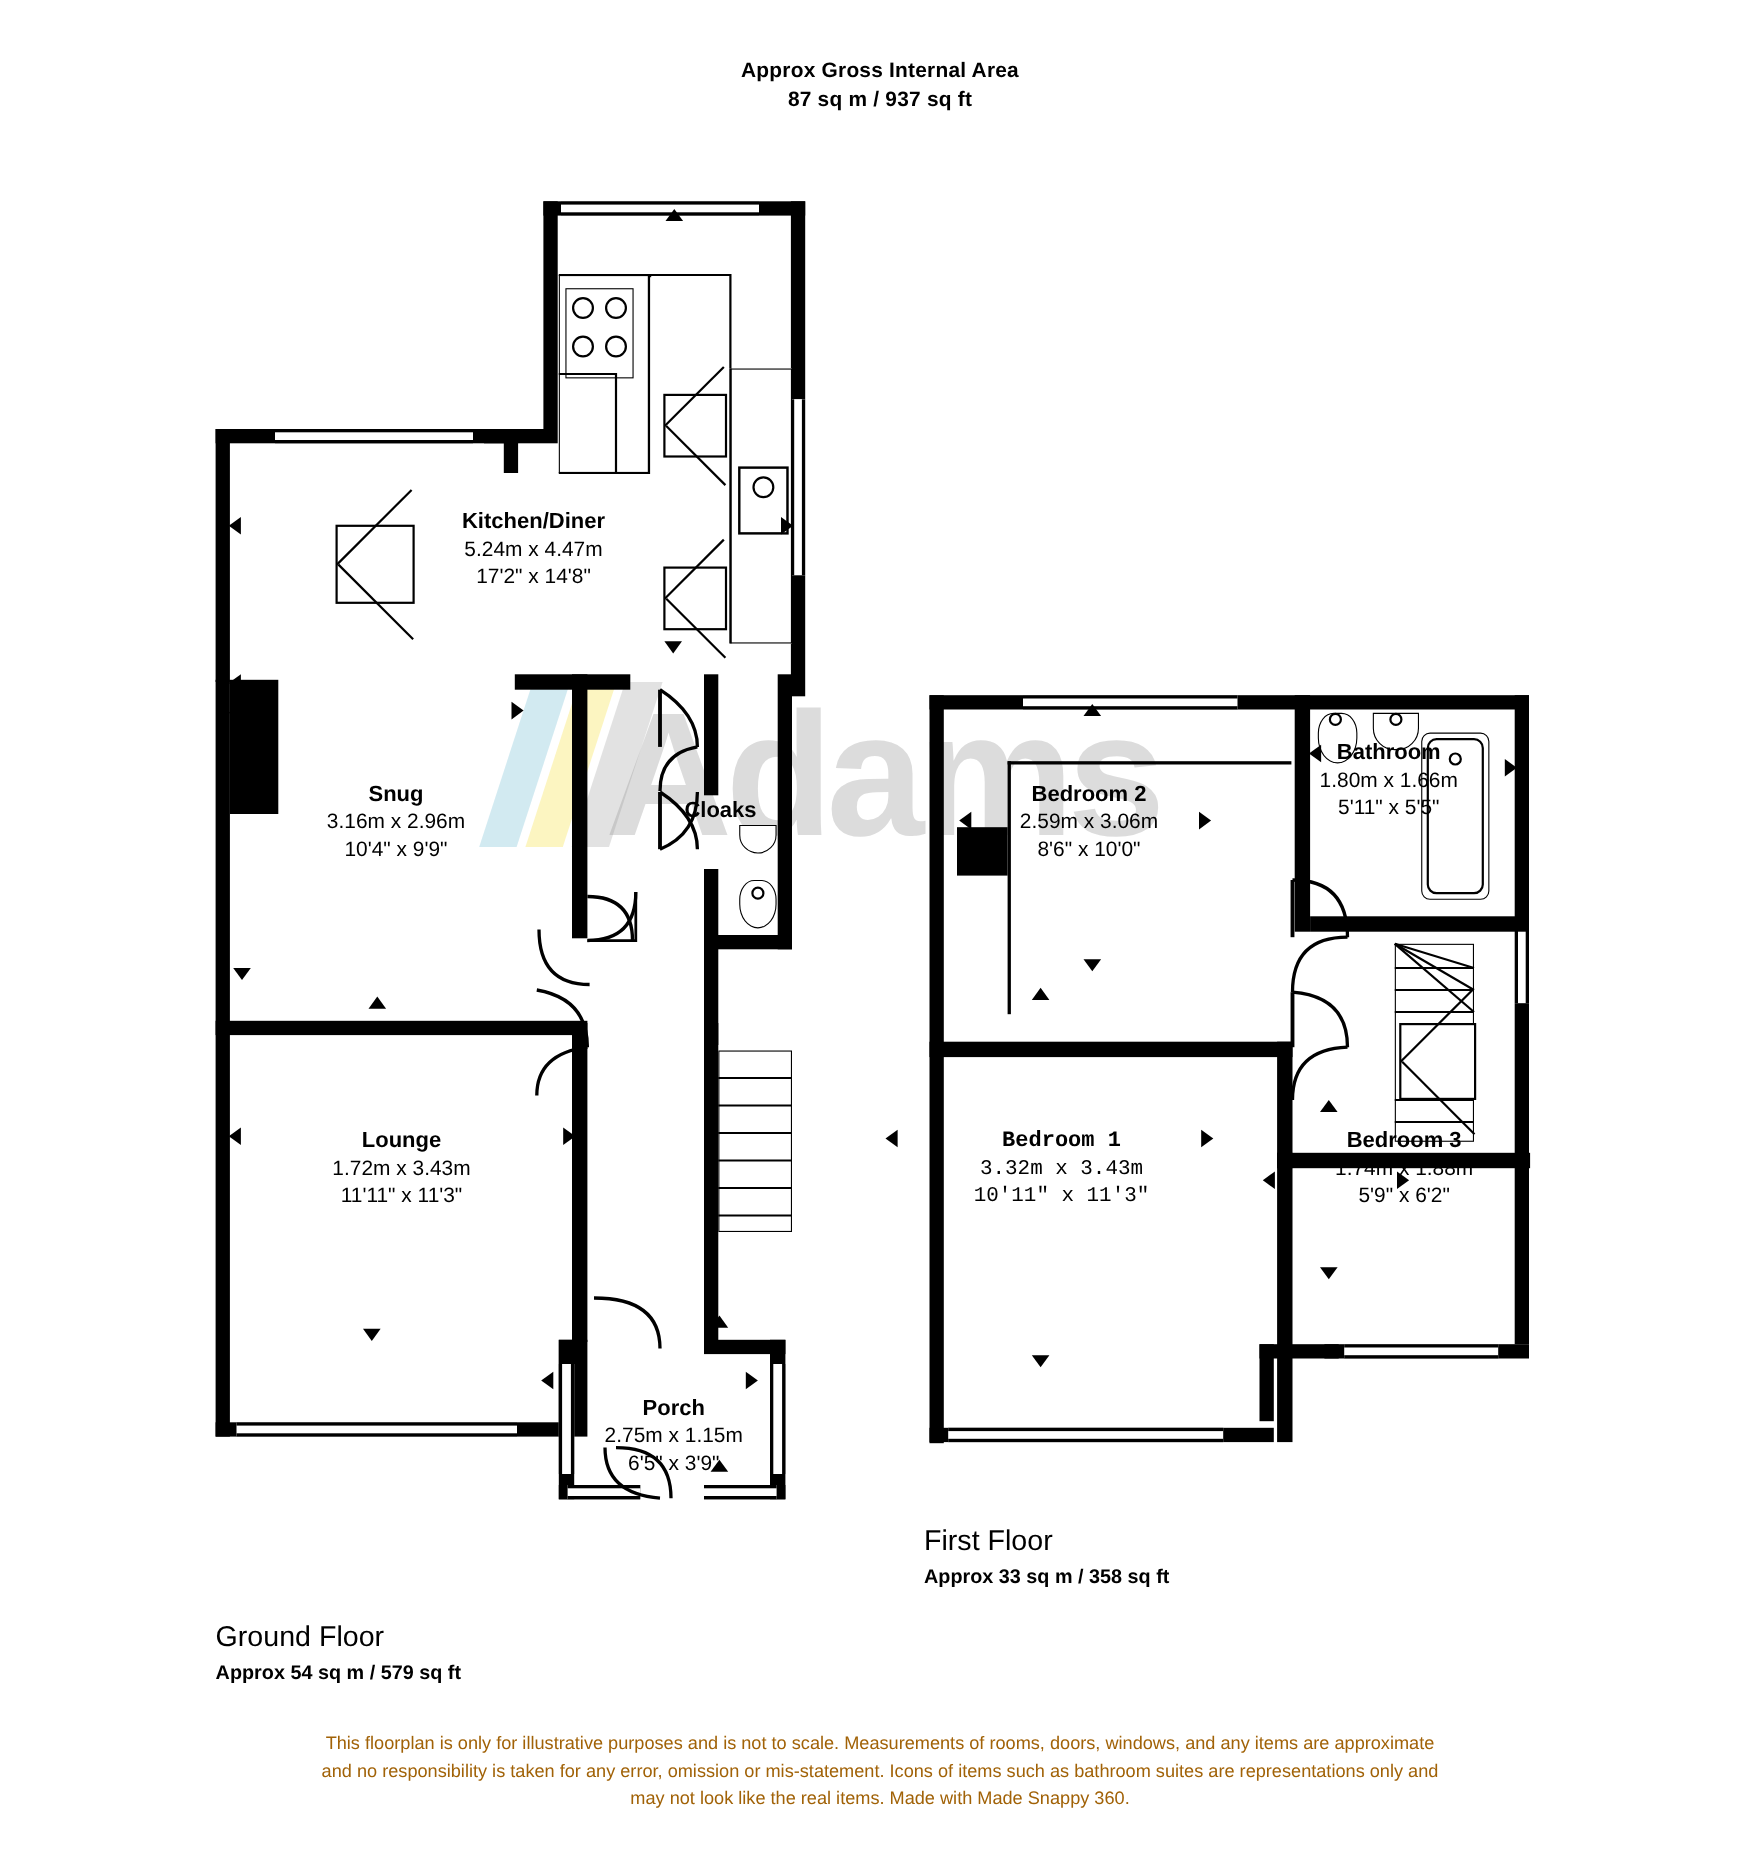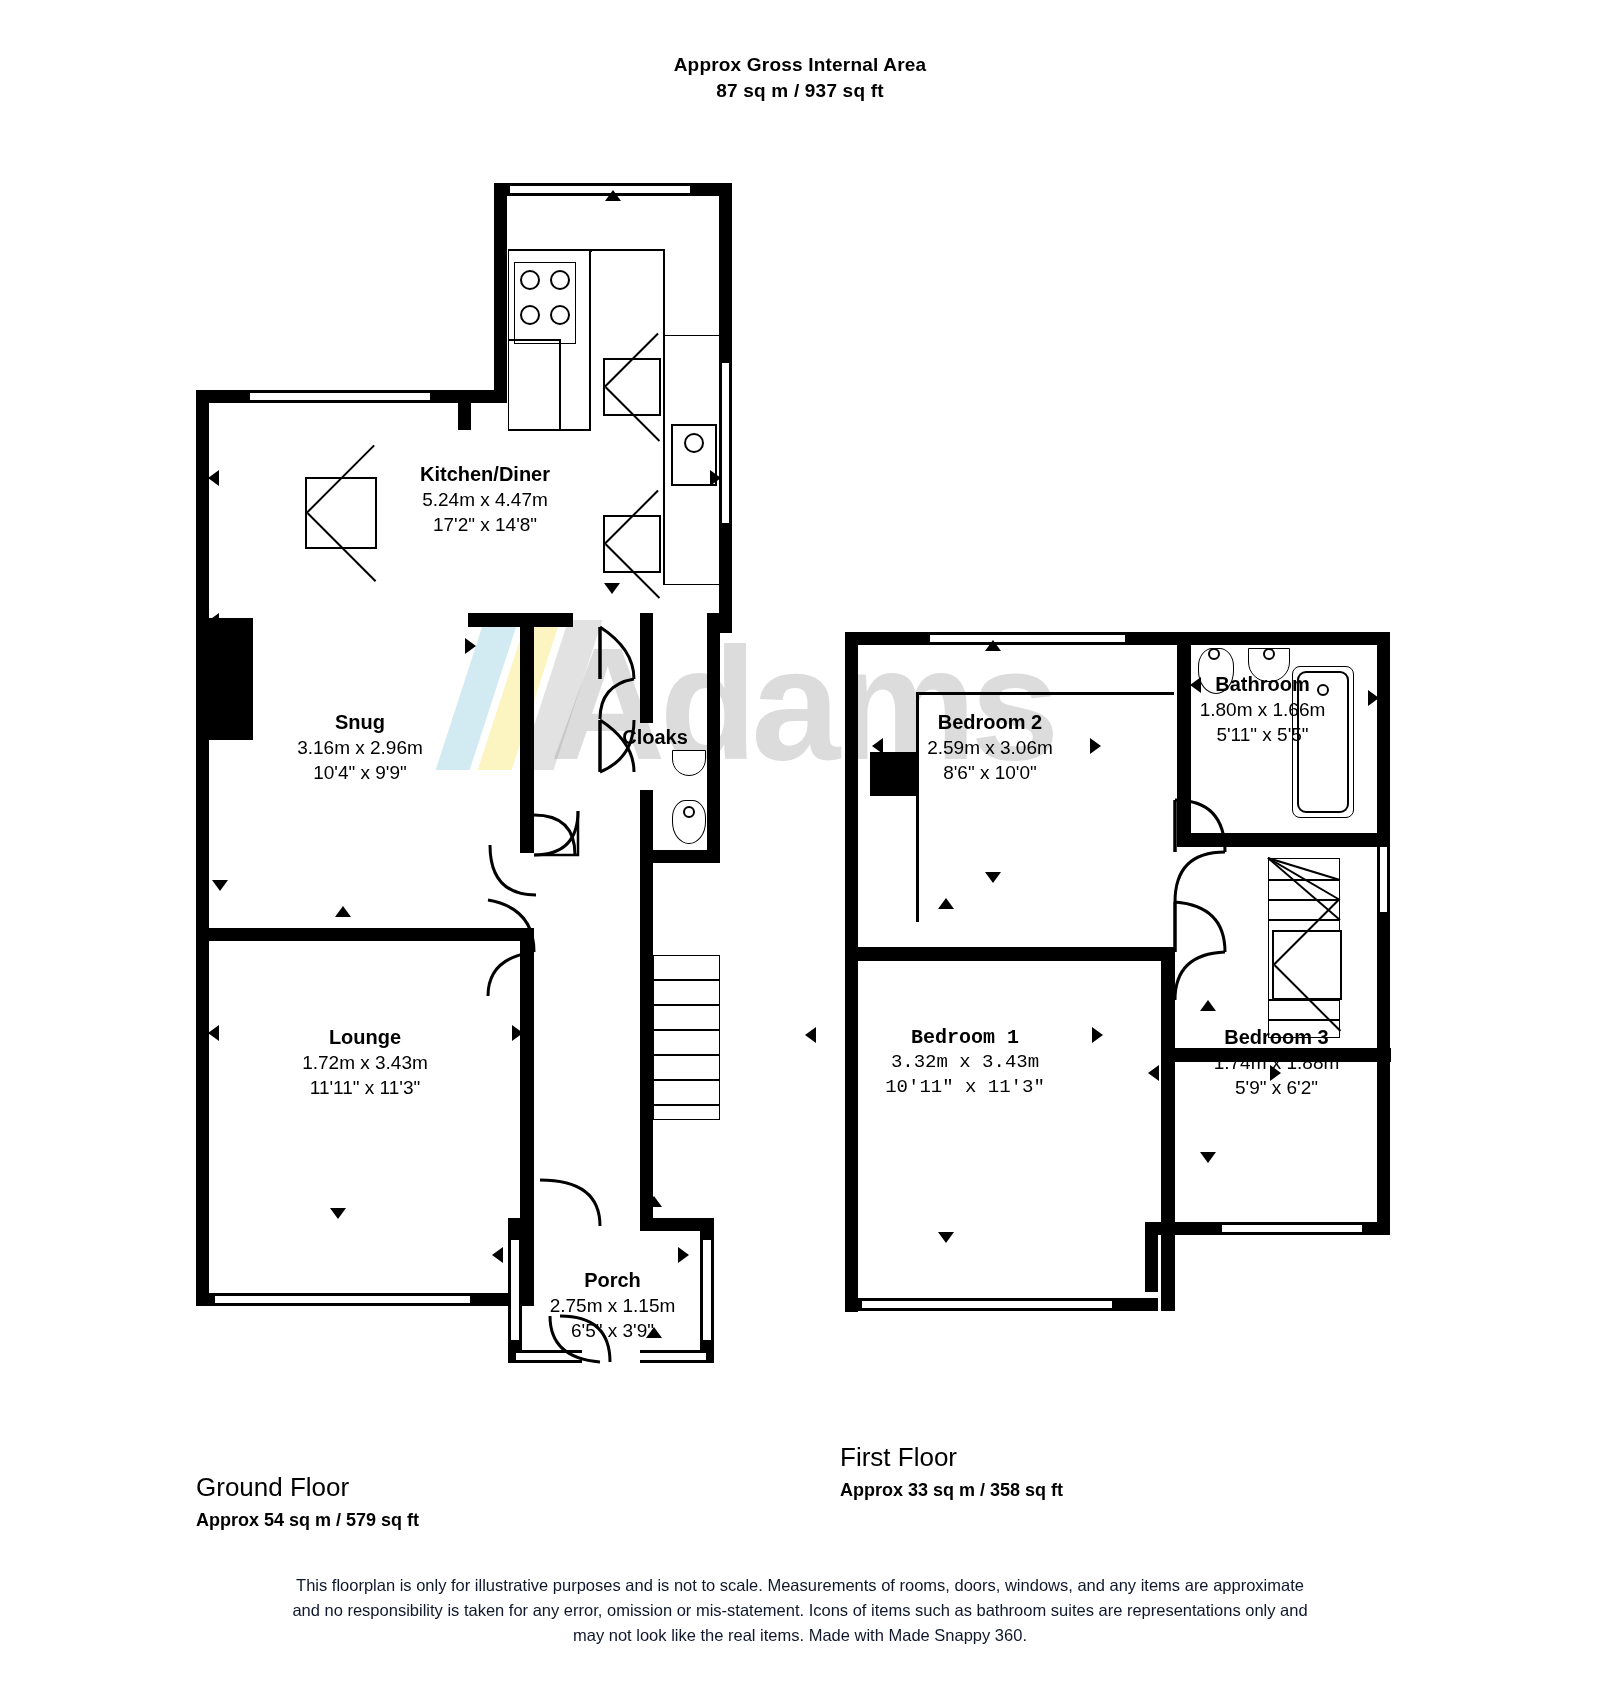--- a/index.html
+++ b/index.html
@@ -86,21 +86,21 @@
     display: block;
   }
   .disclaimer {
     position: absolute;
     left: 0;
     top: 1573px;
     width: 1600px;
     text-align: center;
     font-size: 16.5px;
     line-height: 25px;
-    color: #0f172a;
+    color: #a16207;
   }
 
   
   .arw {
     position: absolute;
     width: 0;
     height: 0;
   }
   .arw.up    { border-left: 8px solid transparent; border-right: 8px solid transparent; border-bottom: 11px solid #000; }
   .arw.down  { border-left: 8px solid transparent; border-right: 8px solid transparent; border-top: 11px solid #000; }
@@ -357,21 +357,21 @@
     <span class="dm">3.32m x 3.43m</span>
     <span class="dm">10'11" x 11'3"</span>
   </div>
 
   <div class="room-label" style="left:1154px; top:1025px; width:245px;">
     <span class="nm">Bedroom 3</span>
     <span class="dm">1.74m x 1.88m</span>
     <span class="dm">5'9" x 6'2"</span>
   </div>
 
-  <div class="floor-title" style="left:840px; top:1442px;">
+  <div class="floor-title" style="left:840px; top:1385px;">
     <span class="ft">First Floor</span>
     <span class="fa">Approx 33 sq m / 358 sq ft</span>
   </div>
 
   <svg class="ov" viewBox="0 0 1600 1688">
     <g fill="none" stroke="#000" stroke-width="3">
 
       <path d="M600 627 q34 22 34 52 l0 0"></path>
       <path d="M634 679 q-34 6 -34 40"></path>
       <path d="M600 720 q34 22 34 52"></path>

